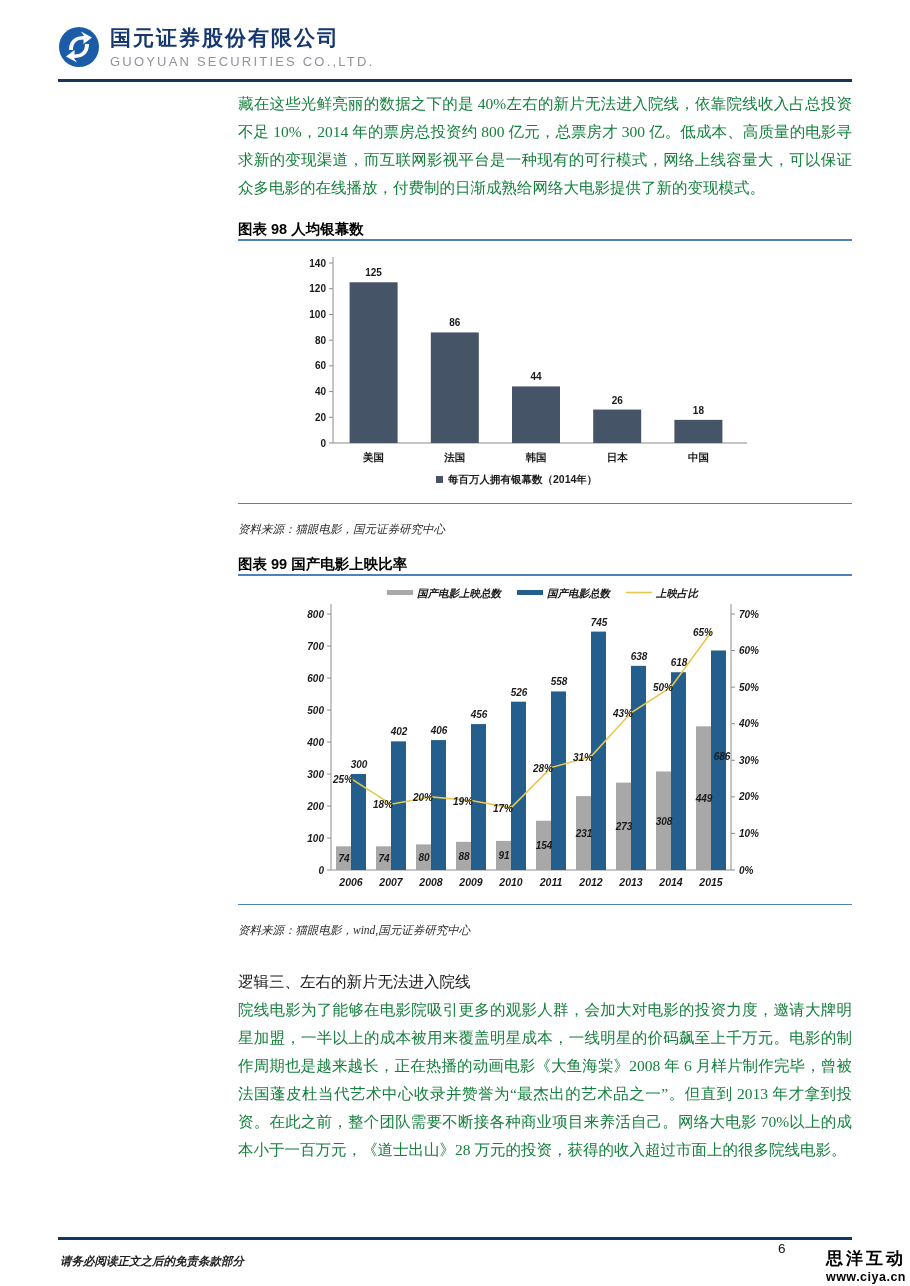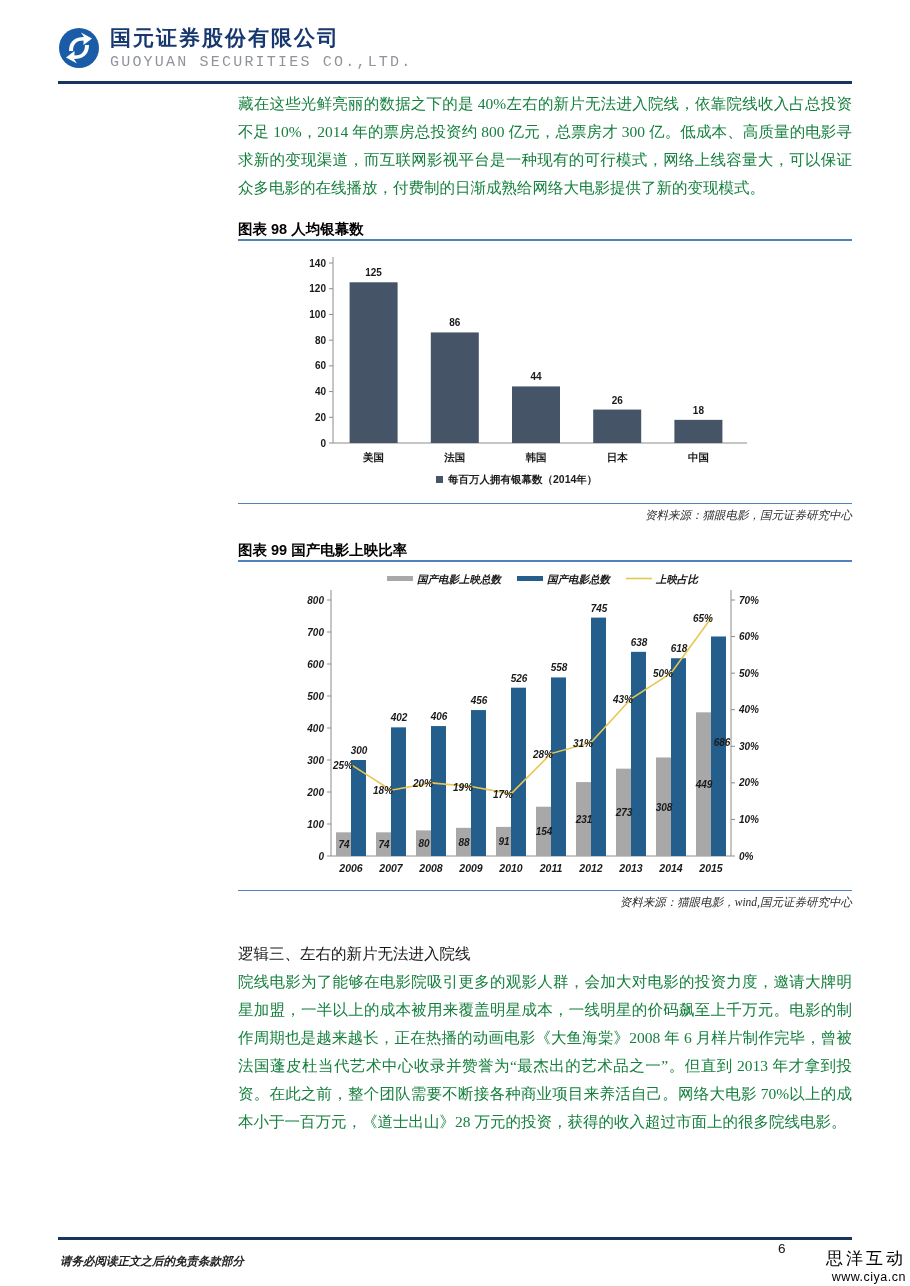--- a/index.html
+++ b/index.html
@@ -9,51 +9,51 @@
     background:#fff; overflow:hidden;
     font-family:"Liberation Serif","DejaVu Serif",serif; color:#111;
     --navy:#17365D; --rule-blue:#4F81BD; --logo-blue:#1A5CA8;
   }
   
   .hdr { position:absolute; left:58px; top:24px; width:794px; }
   .logo-row { display:flex; align-items:center; gap:10px; }
   .logo-mark { width:42px; height:42px; flex:0 0 42px; }
   .company-cn { font-family:"Liberation Sans","DejaVu Sans",sans-serif; font-weight:bold;
                 font-size:21px; letter-spacing:2px; color:#16386f; }
-  .company-en { font-family:Liberation Mono, monospace; font-size:15px;
+  .company-en { font-family:Liberation Sans, sans-serif; font-size:13px;
                 letter-spacing:2.2px; color:#8f949b; margin-top:2px; }
   .hdr-rule { margin-top:10px; height:3px; background:var(--navy); }
   
   .col { position:absolute; left:238px; top:90px; width:614px; }
   .body-para { font-size:15.5px; line-height:28px; text-align:justify; color:#15803d; }
   .figure { margin-top:18px; }
   .fig-title { font-family:"Liberation Sans","DejaVu Sans",sans-serif; font-weight:bold;
                font-size:14.5px; color:#000; 
                border-bottom:2px solid var(--rule-blue); }
   .chart-wrap { margin-top:8px; }
   .chart-wrap.c98 { margin-left:40px; }
   .chart-wrap.c99 { margin-left:45px;font-style:italic; }
-  .fig-source { margin-top:6px; border-top:1.5px solid var(--rule-blue); padding-top:4px;
-                font-style:italic; font-size:11.5px; color:#2b2b2b;text-align:right; }
+  .fig-source { margin-top:6px; border-top:1.5px solid var(--rule-blue); padding-top:18px;
+                font-style:italic; font-size:11.5px; color:#2b2b2b; }
   .sec-heading { margin-top:30px; font-size:15.5px; line-height:28px; color:#161616; font-weight:normal; }
   
   svg text { font-family:"Liberation Sans","DejaVu Sans",sans-serif; }
   .tk { font-size:10px; font-weight:600; fill:#1a1a1a; }
   .vl { font-size:10px; font-weight:600; fill:#1a1a1a; }
   .ct { font-size:10.5px; font-weight:700; fill:#1a1a1a; }
   .pv { font-size:10px; font-weight:700; fill:#1a1a1a; }
   .lg { font-size:10.5px; font-weight:600; fill:#1a1a1a; }
   
   .ftr-rule { position:absolute; left:58px; width:794px; top:1237px; height:3px; background:var(--navy); }
   .disclaimer { position:absolute; left:60px; top:1246px; font-style:italic; font-weight:bold;
                 font-size:11.5px; color:#222;margin-top:8px; }
   .pagenum { position:absolute; left:778px; top:1241px; font-family:"Liberation Sans",sans-serif;
              font-size:13.5px; color:#111; }
   .watermark { position:absolute; right:4px; bottom:2px; text-align:right;
-               font-family:"Liberation Sans","DejaVu Sans",sans-serif; font-weight:normal; color:#000;
+               font-family:"Liberation Sans","DejaVu Sans",sans-serif; font-weight:bold; color:#000;
                text-shadow:-1px -1px 0 #fff,1px -1px 0 #fff,-1px 1px 0 #fff,1px 1px 0 #fff; }
   .wm1 { font-size:17px; letter-spacing:3px; }
   .wm2 { font-size:12.5px; letter-spacing:.5px; }
 </style>
 </head>
 <body>
 
 <div class="page" style="--navy: #17365D; --rule-blue: #4F81BD; --logo-blue: #1A5CA8;">
 
   <header class="hdr">

